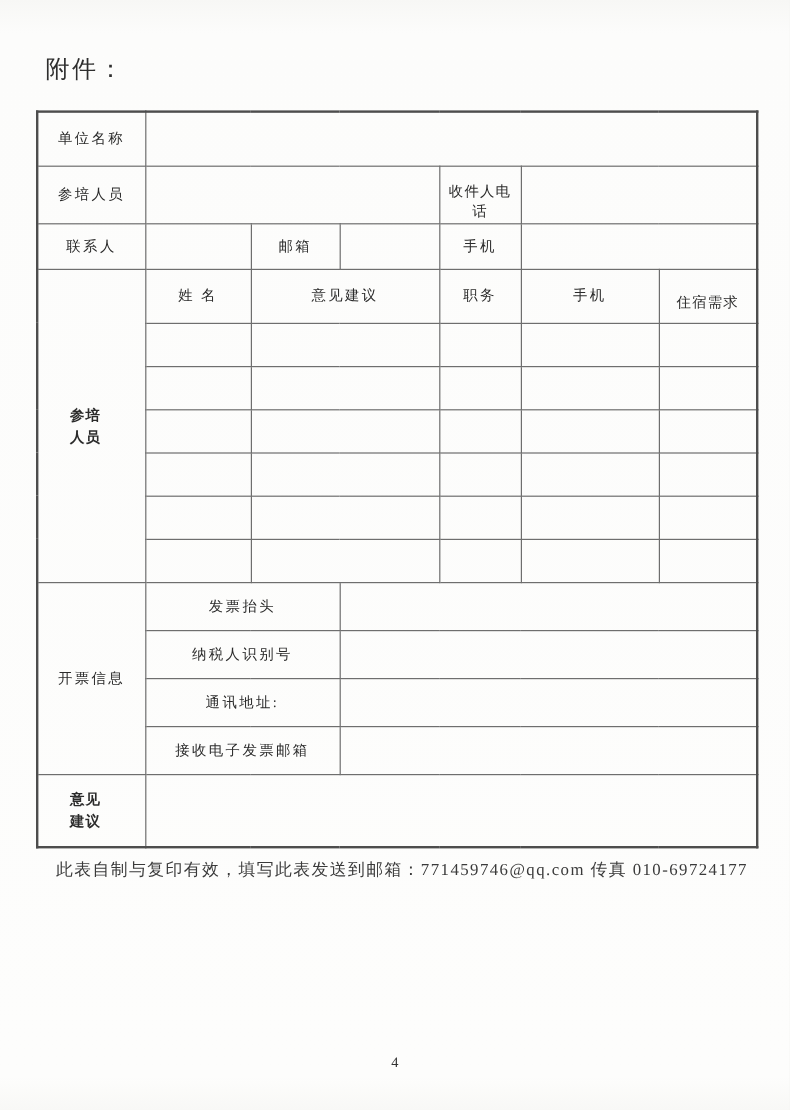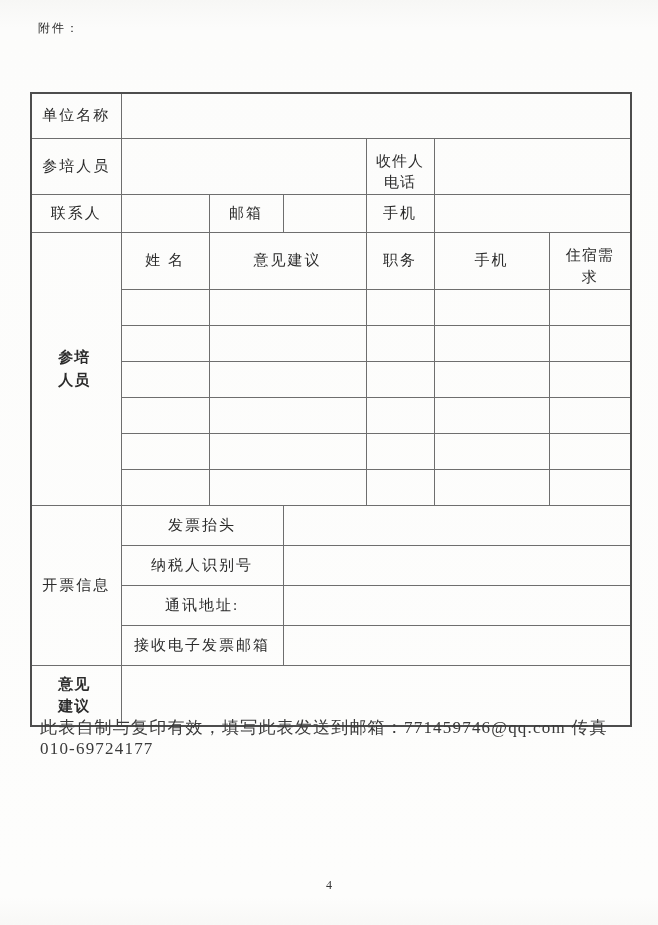--- a/index.html
+++ b/index.html
@@ -9,56 +9,56 @@
     font-family:"Liberation Serif","DejaVu Serif",serif;
     color:#2b2b2b;
   }
   .page{
     position:relative;
     width:658px;height:925px;
     background:linear-gradient(180deg,#f7f7f5 0%,#fcfcfb 3%,#fdfdfc 97%,#f8f8f6 100%);
     overflow:hidden;
   }
   .attachment{
-    position:absolute;left:38px;top:20px;
-    font-size:12px;letter-spacing:2px;color:#2e2e2e;
+    position:absolute;left:38px;top:44px;
+    font-size:20px;letter-spacing:2px;color:#2e2e2e;
   }
   .doc-title{
     position:absolute;left:0;top:54px;width:658px;
     margin:0;text-align:center;
     font-size:18px;font-weight:bold;letter-spacing:1.5px;color:#222;
   }
   table.form{
     position:absolute;left:30px;top:92px;
     width:600px;border-collapse:collapse;table-layout:fixed;
     border:2px solid #4d4d4d;
   }
   table.form td{
     border:1px solid #6e6e6e;
     padding:0 4px;
-    font-size:15px;
+    font-size:12px;
     text-align:center;vertical-align:middle;
     letter-spacing:2px;
     color:#2b2b2b;
     overflow:hidden;
   }
   td.val{background:transparent;}
   .r1{height:45px;}
   .r2{height:48px;}
   .r3{height:38px;}
   .rh{height:45px;}
   .rd{height:36px;}
   .rd td{border-color:#8a8a8a #6e6e6e;}
   .ri{height:40px;}
   .rc{height:61px;}
   .w2{display:inline-block;width:36px;letter-spacing:1px;line-height:1.5;text-align:left;font-weight:bold;}
   .w3{display:inline-block;width:52px;letter-spacing:1px;line-height:1.45;text-align:center;margin-top:12px;}
   .footnote{
     position:absolute;left:40px;width:590px;
-    margin:0;font-size:17px;letter-spacing:1.2px;color:#3a3a3a;
+    margin:0;font-size:14px;letter-spacing:1.2px;color:#3a3a3a;text-align:center;
   }
   .fn1{top:716px;}
   .fn2{top:751px;}
   .pagenum{
     position:absolute;left:0;top:878px;width:658px;
     text-align:center;font-size:12px;color:#333;letter-spacing:0;
   }
 </style>
 </head>
 <body>

